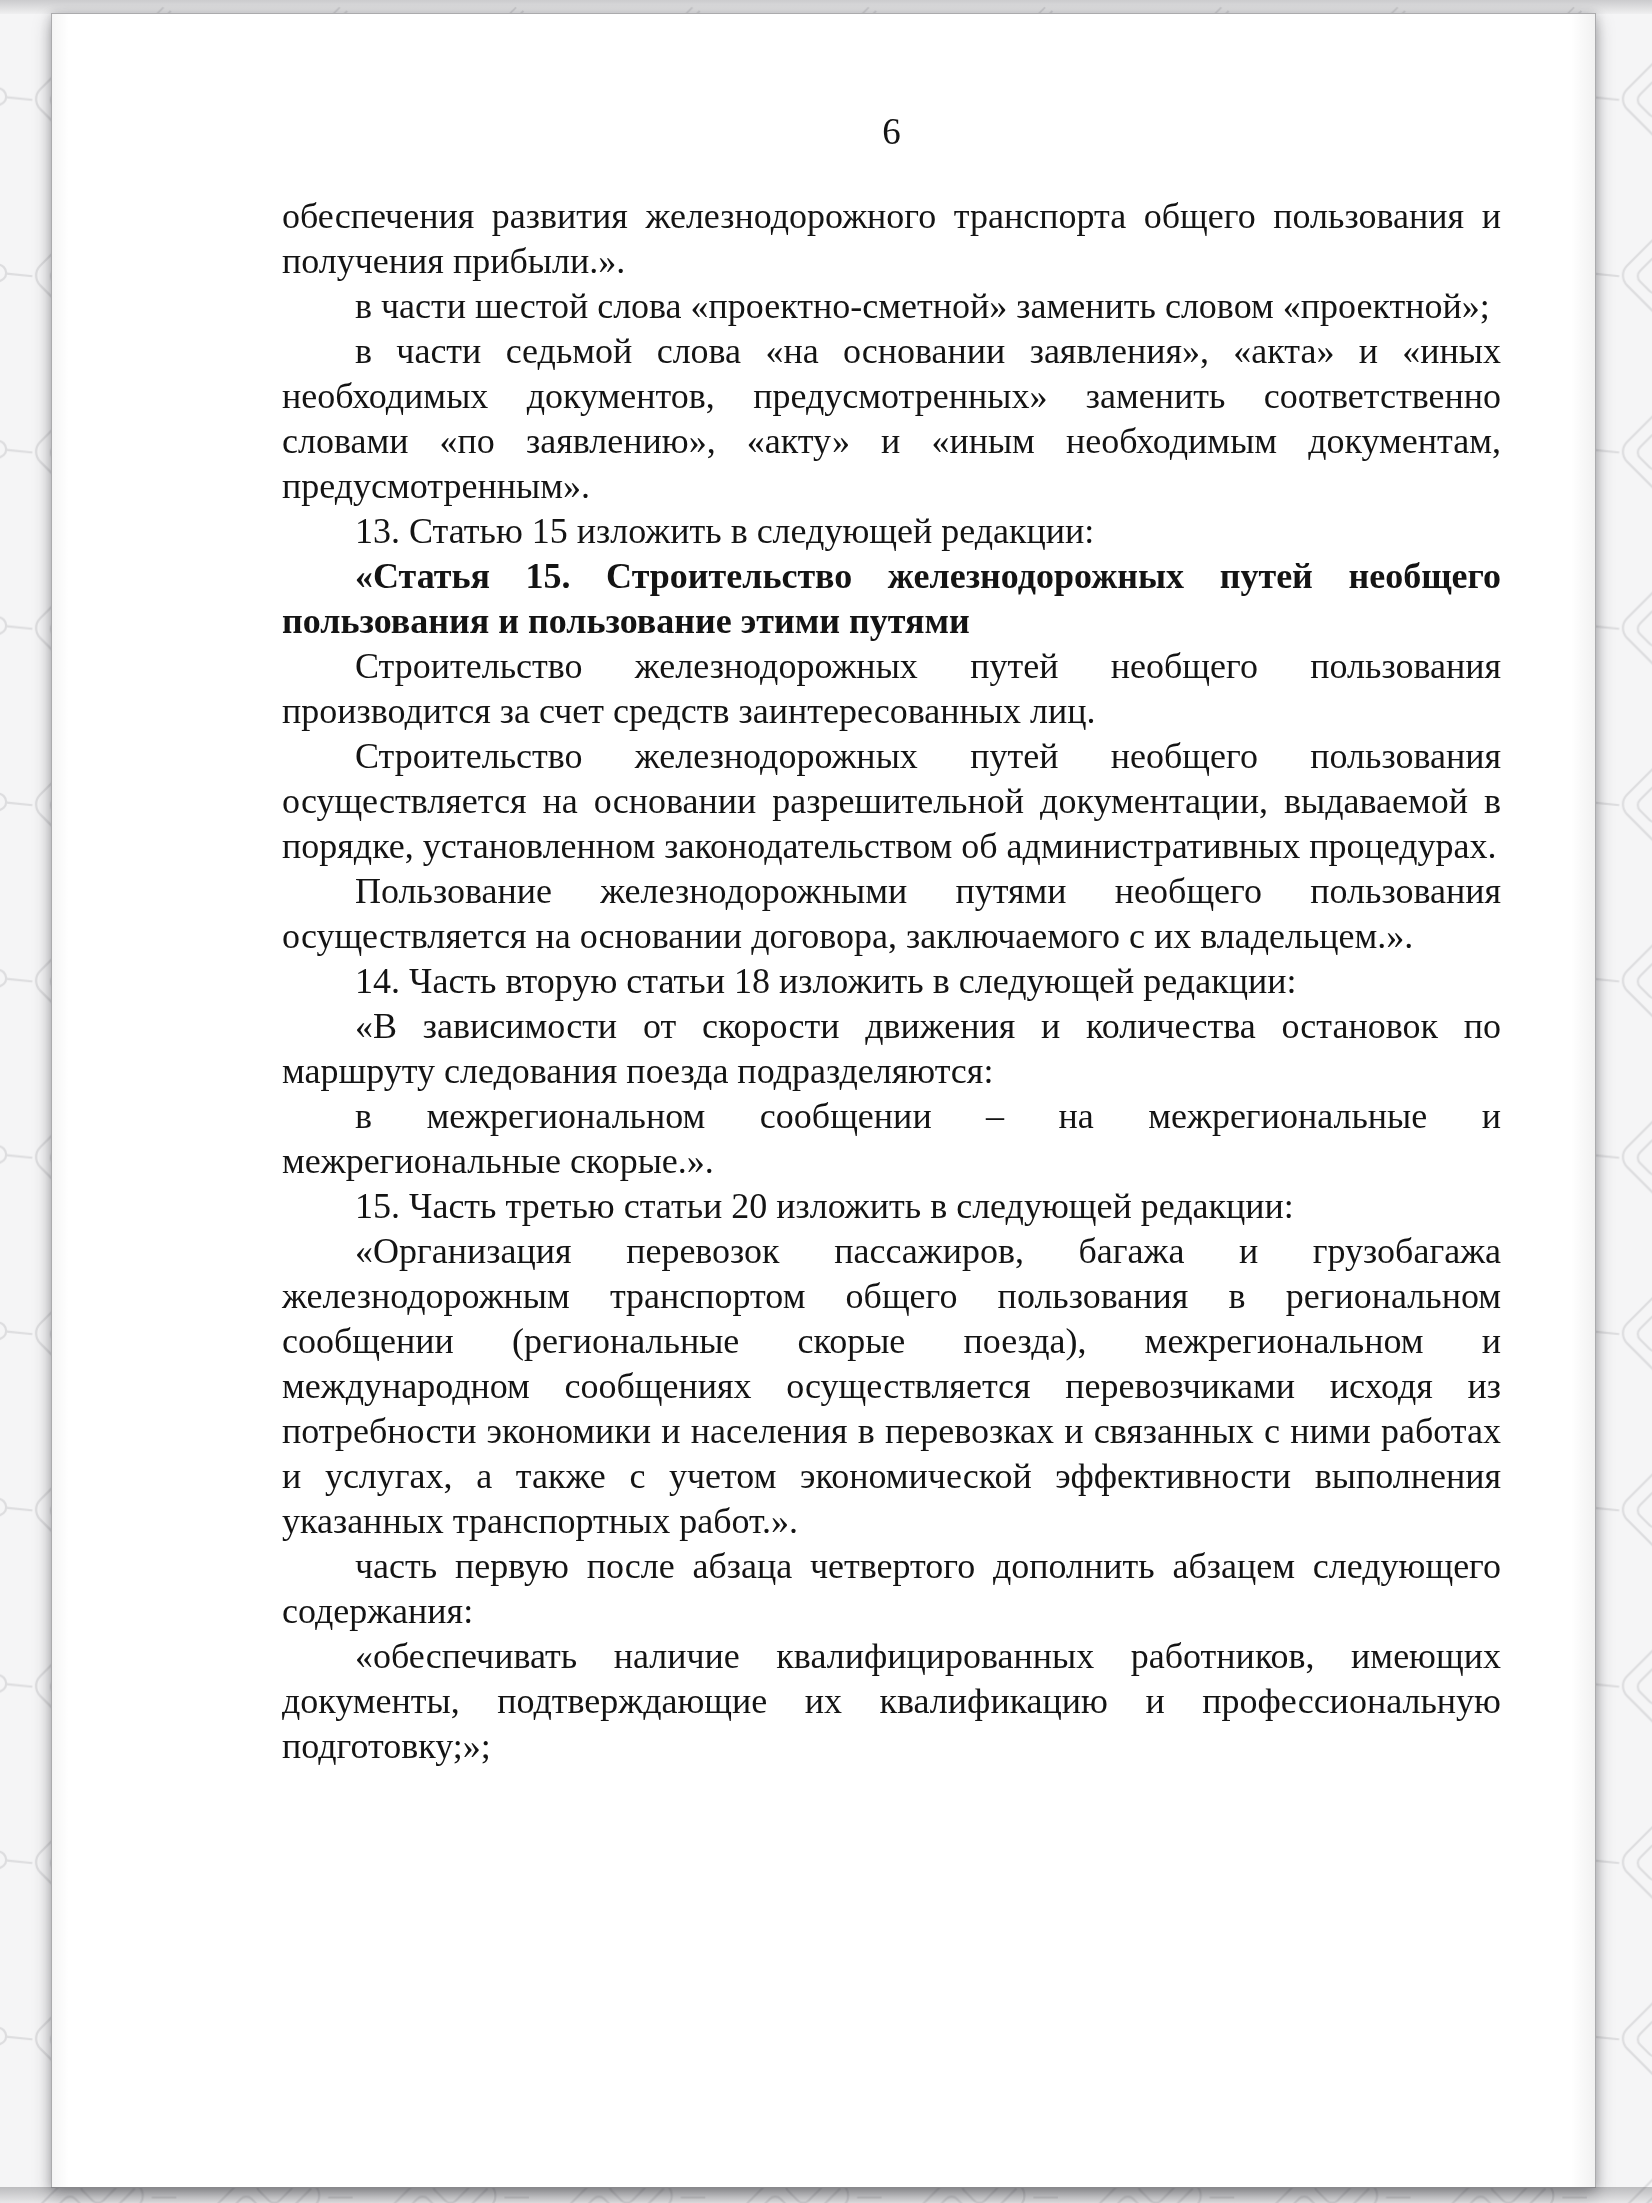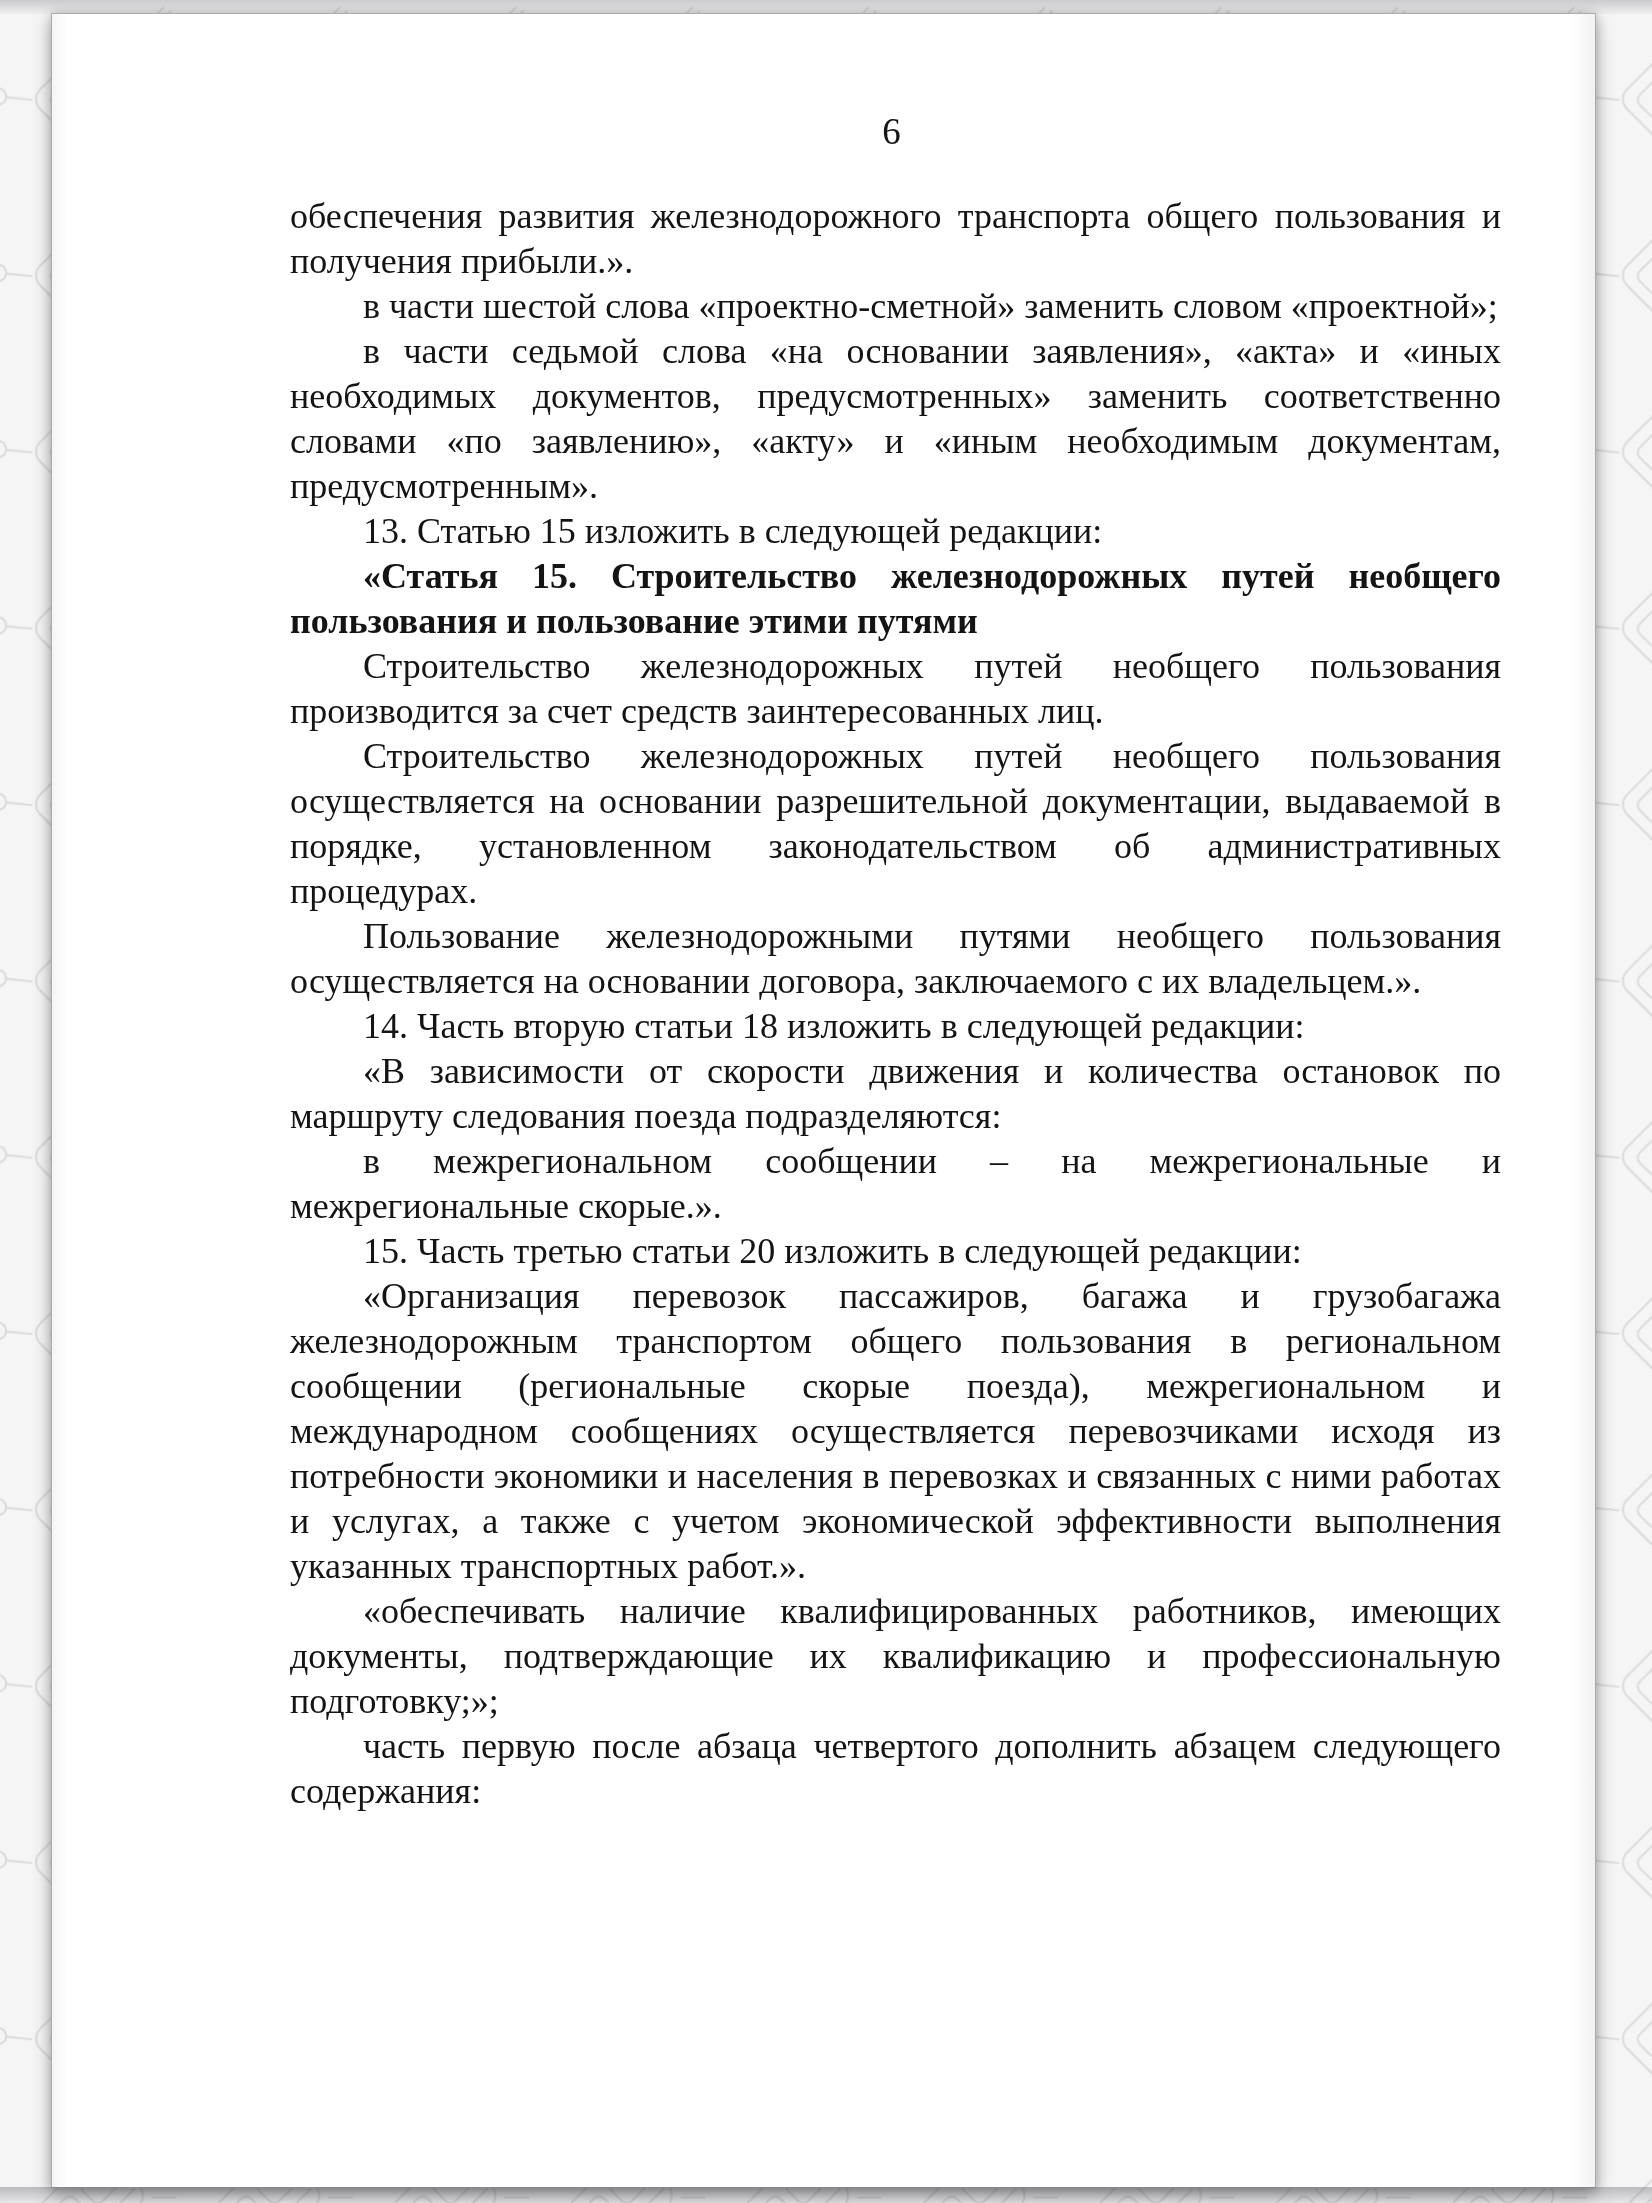--- a/index.html
+++ b/index.html
@@ -30,21 +30,21 @@
   .page::before{
     content:"";position:absolute;top:0;left:0;bottom:0;width:16.5px;
     background:linear-gradient(270deg,rgba(0,0,0,0),rgba(0,0,0,.04));pointer-events:none;
   }
   .pgnum{
     font-size:37px;line-height:39px;text-align:center;color:#151515;
     margin:0 0 43px 0;
   }
   .doc{
     font-size:36px;line-height:45px;color:#141414;
-    text-align:justify;text-align-last:left;margin-left:8px;
+    text-align:justify;text-align-last:left;
   }
   .doc p{margin:0;padding:0;}
   .doc p.ind{text-indent:73px;}
   .doc p.bold{font-weight:700;}
 </style>
 </head>
 <body>
 
 <svg class="bg" width="1653" height="2204" viewBox="0 0 1800 2400">
   <defs>
@@ -84,17 +84,17 @@
       <p class="ind">13. Статью 15 изложить в следующей редакции:</p>
       <p class="ind bold">«Статья 15. Строительство железнодорожных путей необщего пользования и пользование этими путями</p>
       <p class="ind">Строительство железнодорожных путей необщего пользования производится за счет средств заинтересованных лиц.</p>
       <p class="ind">Строительство железнодорожных путей необщего пользования осуществляется на основании разрешительной документации, выдаваемой в порядке, установленном законодательством об административных процедурах.</p>
       <p class="ind">Пользование железнодорожными путями необщего пользования осуществляется на основании договора, заключаемого с их владельцем.».</p>
       <p class="ind">14. Часть вторую статьи 18 изложить в следующей редакции:</p>
       <p class="ind">«В зависимости от скорости движения и количества остановок по маршруту следования поезда подразделяются:</p>
       <p class="ind">в межрегиональном сообщении – на межрегиональные и межрегиональные скорые.».</p>
       <p class="ind">15. Часть третью статьи 20 изложить в следующей редакции:</p>
       <p class="ind">«Организация перевозок пассажиров, багажа и грузобагажа железнодорожным транспортом общего пользования в региональном сообщении (региональные скорые поезда), межрегиональном и международном сообщениях осуществляется перевозчиками исходя из потребности экономики и населения в перевозках и связанных с ними работах и услугах, а также с учетом экономической эффективности выполнения указанных транспортных работ.».</p>
+      <p class="ind">часть первую после абзаца четвертого дополнить абзацем следующего содержания:</p>
       <p class="ind">«обеспечивать наличие квалифицированных работников, имеющих документы, подтверждающие их квалификацию и профессиональную подготовку;»;</p>
-      <p class="ind">часть первую после абзаца четвертого дополнить абзацем следующего содержания:</p>
     </div>
 </div>
 
 
 </body></html>

